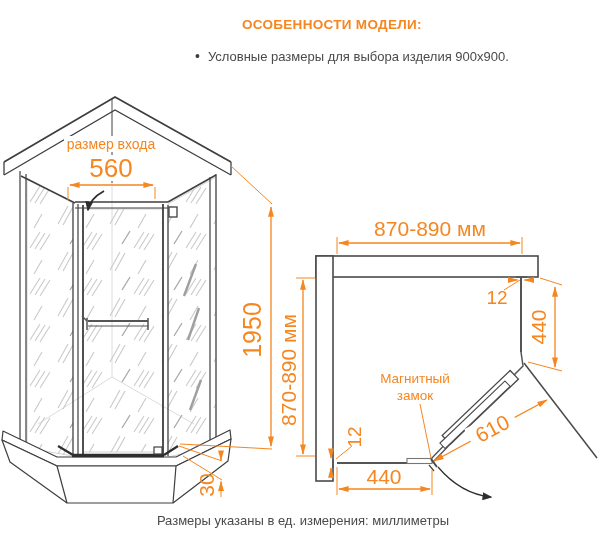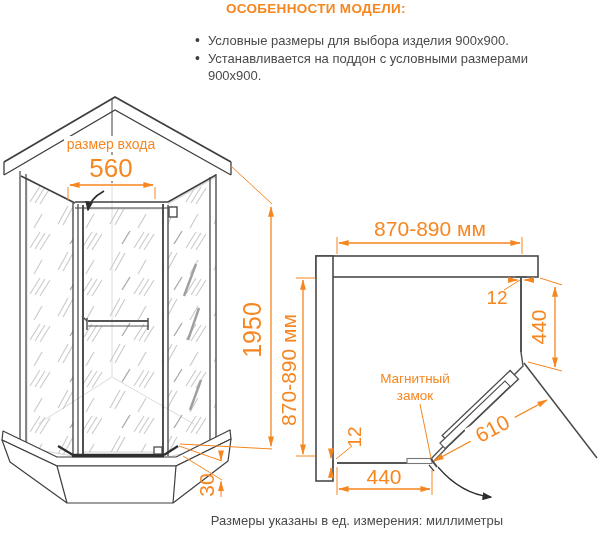--- a/index.html
+++ b/index.html
@@ -2,47 +2,44 @@
 <html><head>
 <meta charset="utf-8">
 <style>
   html,body{margin:0;padding:0;}
   body{
     width:600px;height:534px;position:relative;overflow:hidden;background:#fff;
     font-family:"Liberation Sans", sans-serif;
   }
   .features{position:absolute;left:193px;top:1px;width:404px;}
   .features h1{
-    margin:0;padding:0 0 0 33px;font-size:13.5px;letter-spacing:.3px;
+    margin:16px;padding:0 0 0 33px;font-size:13.5px;letter-spacing:.3px;
     color:#F6861F;font-weight:bold;
   }
   .features ul{list-style:none;margin:16px 0 0;padding:0 0 0 2px;}
   .features li{
     display:flex;gap:8px;font-size:13px;line-height:17.5px;color:#4a4a4a;
   }
   .features li::before{content:"\2022";color:#3f3f3f;font-size:14px;line-height:17.5px;}
   .features li span{display:block;max-width:358px;}
   .drawing{position:absolute;left:0;top:0;}
   .caption{
-    position:absolute;left:103px;top:513px;width:400px;text-align:right;
+    position:absolute;left:103px;top:513px;width:400px;text-align:center;
     font-size:13px;color:#4a4a4a;
   }
   text{font-family:"Liberation Sans", sans-serif;fill:#F6861F;}
 </style>
 </head>
 <body>
 
 <div class="features">
   <h1>ОСОБЕННОСТИ МОДЕЛИ:</h1>
   <ul>
     <li>
         <span>Условные размеры для выбора изделия 900x900.</span>
-      </li>
-    <li>
-        <span>Устанавливается на поддон с условными размерами 900x900.</span>
       </li>
   </ul>
 </div>
 
 <svg class="drawing" width="600" height="534" viewBox="0 0 600 534">
   <defs>
     <marker id="mO" viewBox="0 0 12 8" refX="11" refY="4" markerWidth="11" markerHeight="7" markerUnits="userSpaceOnUse" orient="auto-start-reverse">
       <path d="M0,0.6 L12,4 L0,7.4 Z" fill="#F6861F"></path>
     </marker>
     <marker id="mD" viewBox="0 0 10 8" refX="8.5" refY="4" markerWidth="10" markerHeight="8" markerUnits="userSpaceOnUse" orient="auto-start-reverse">

